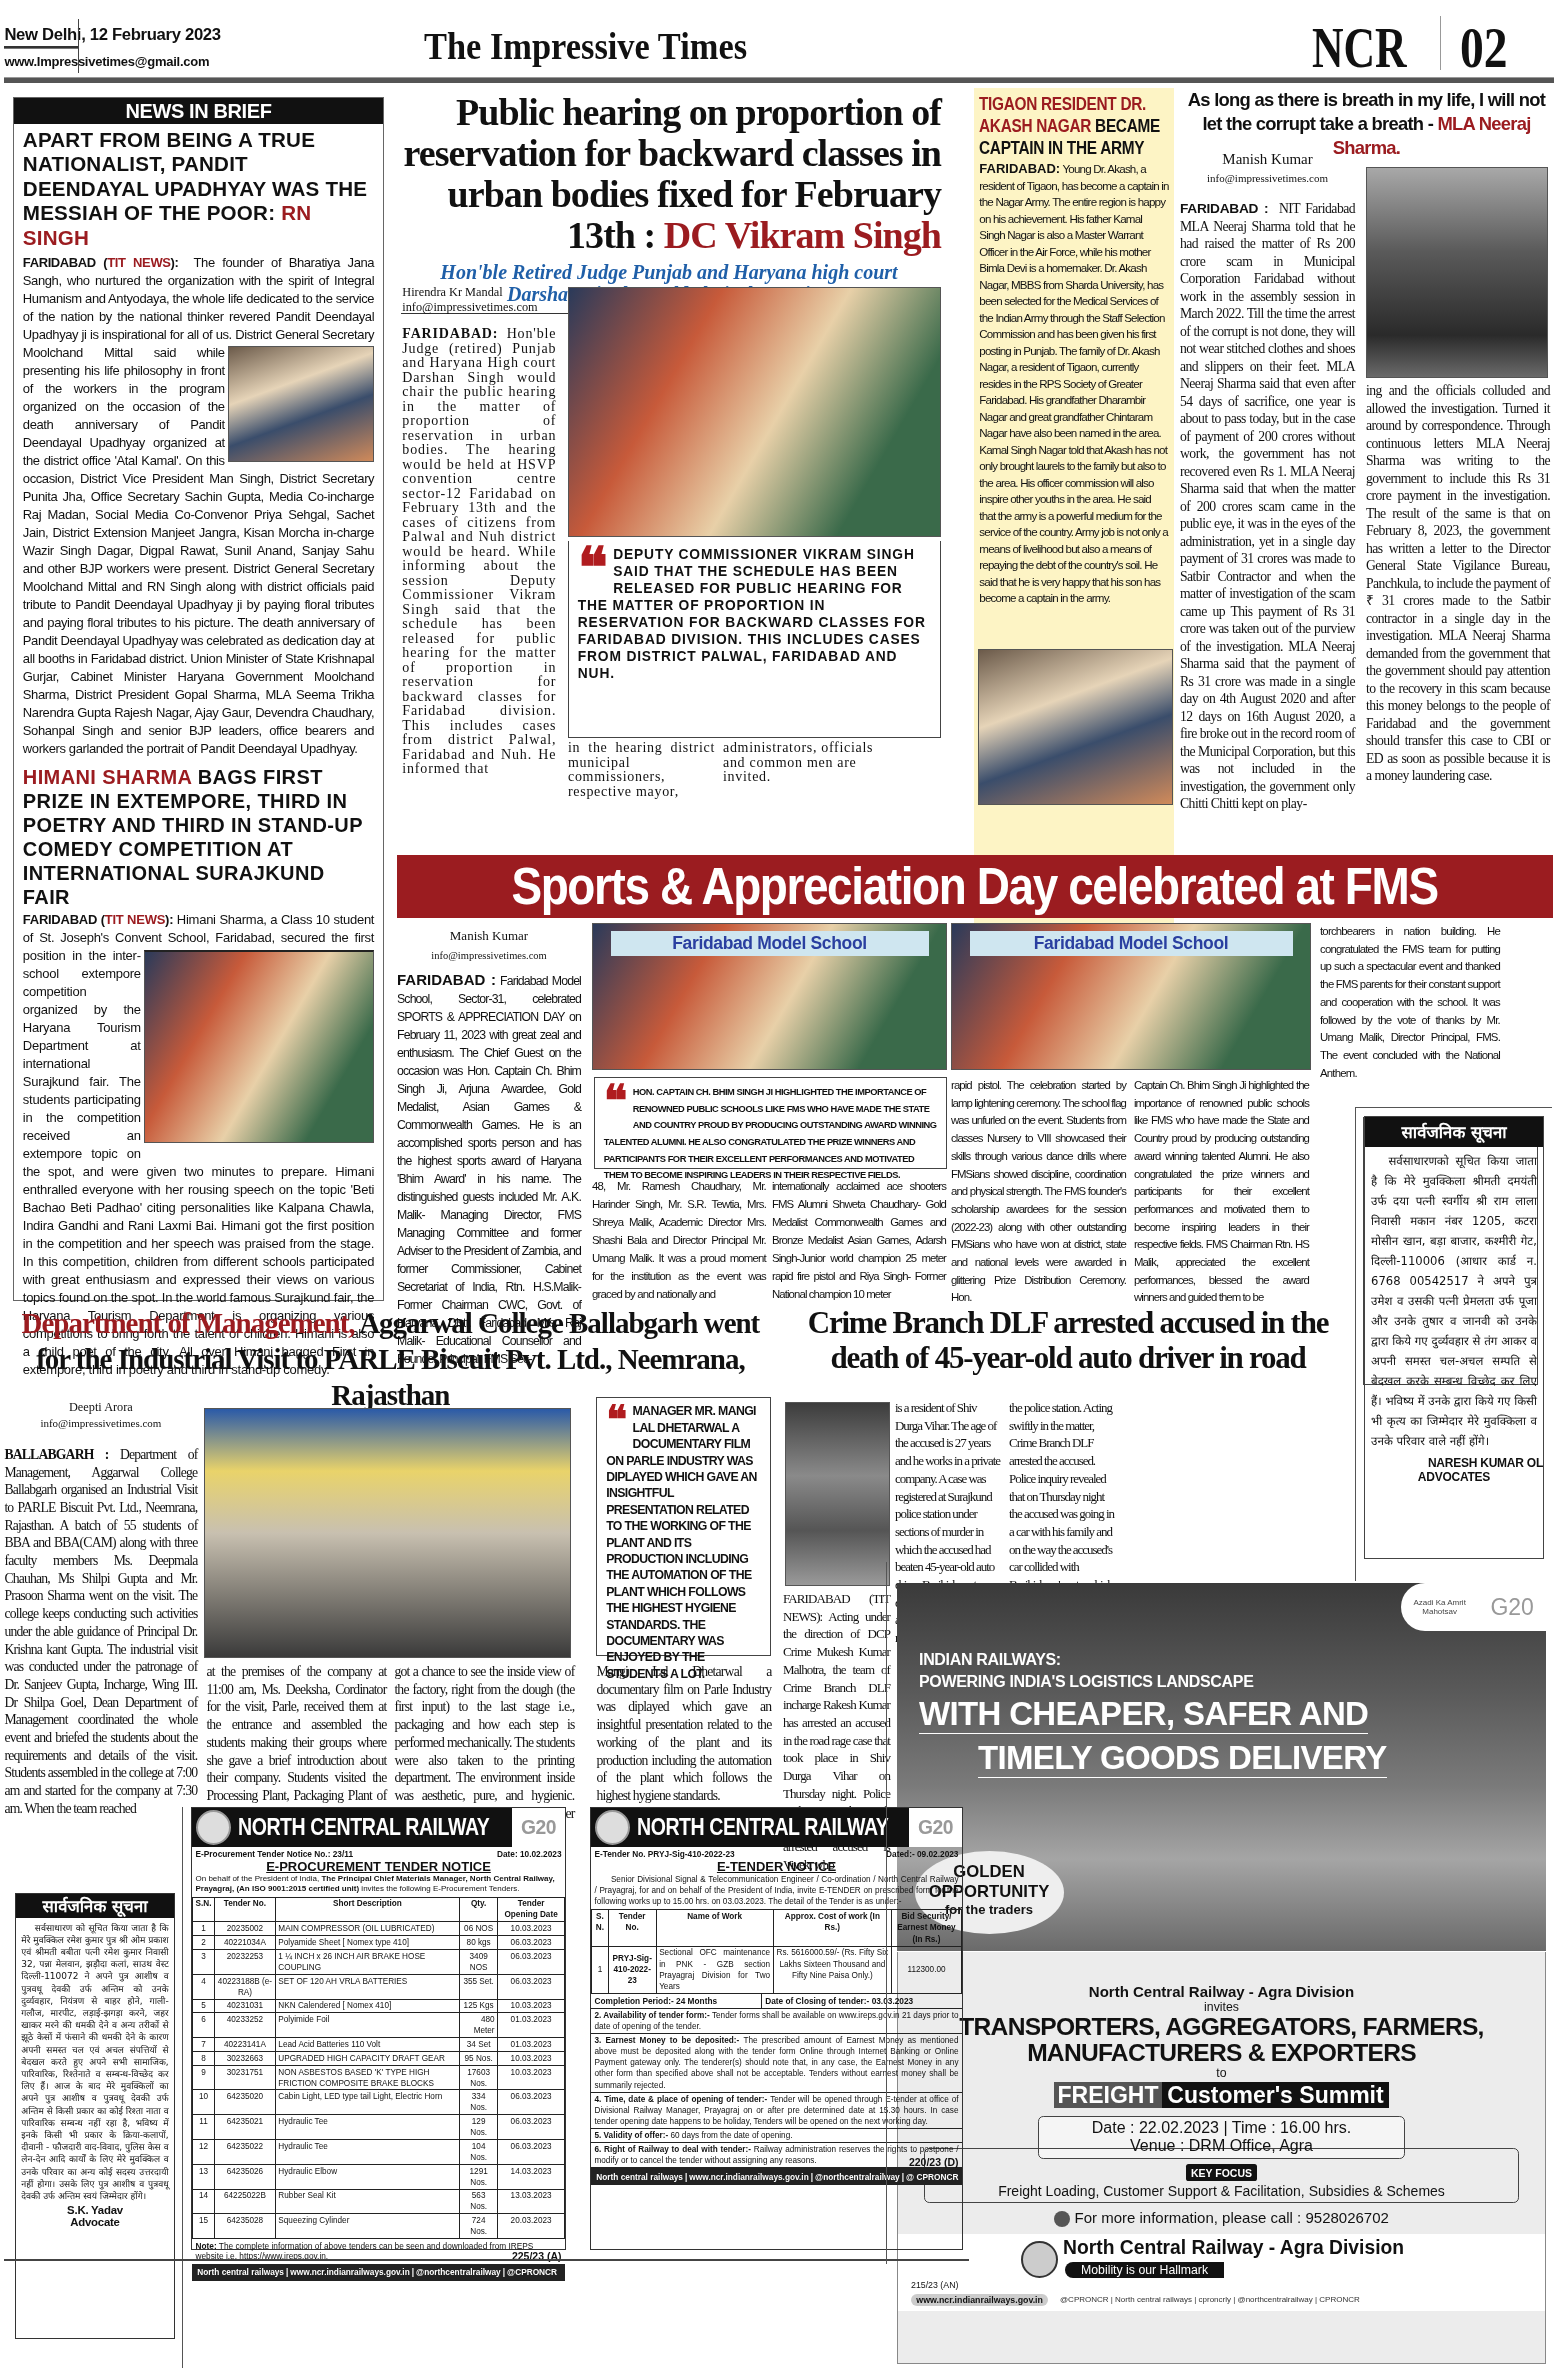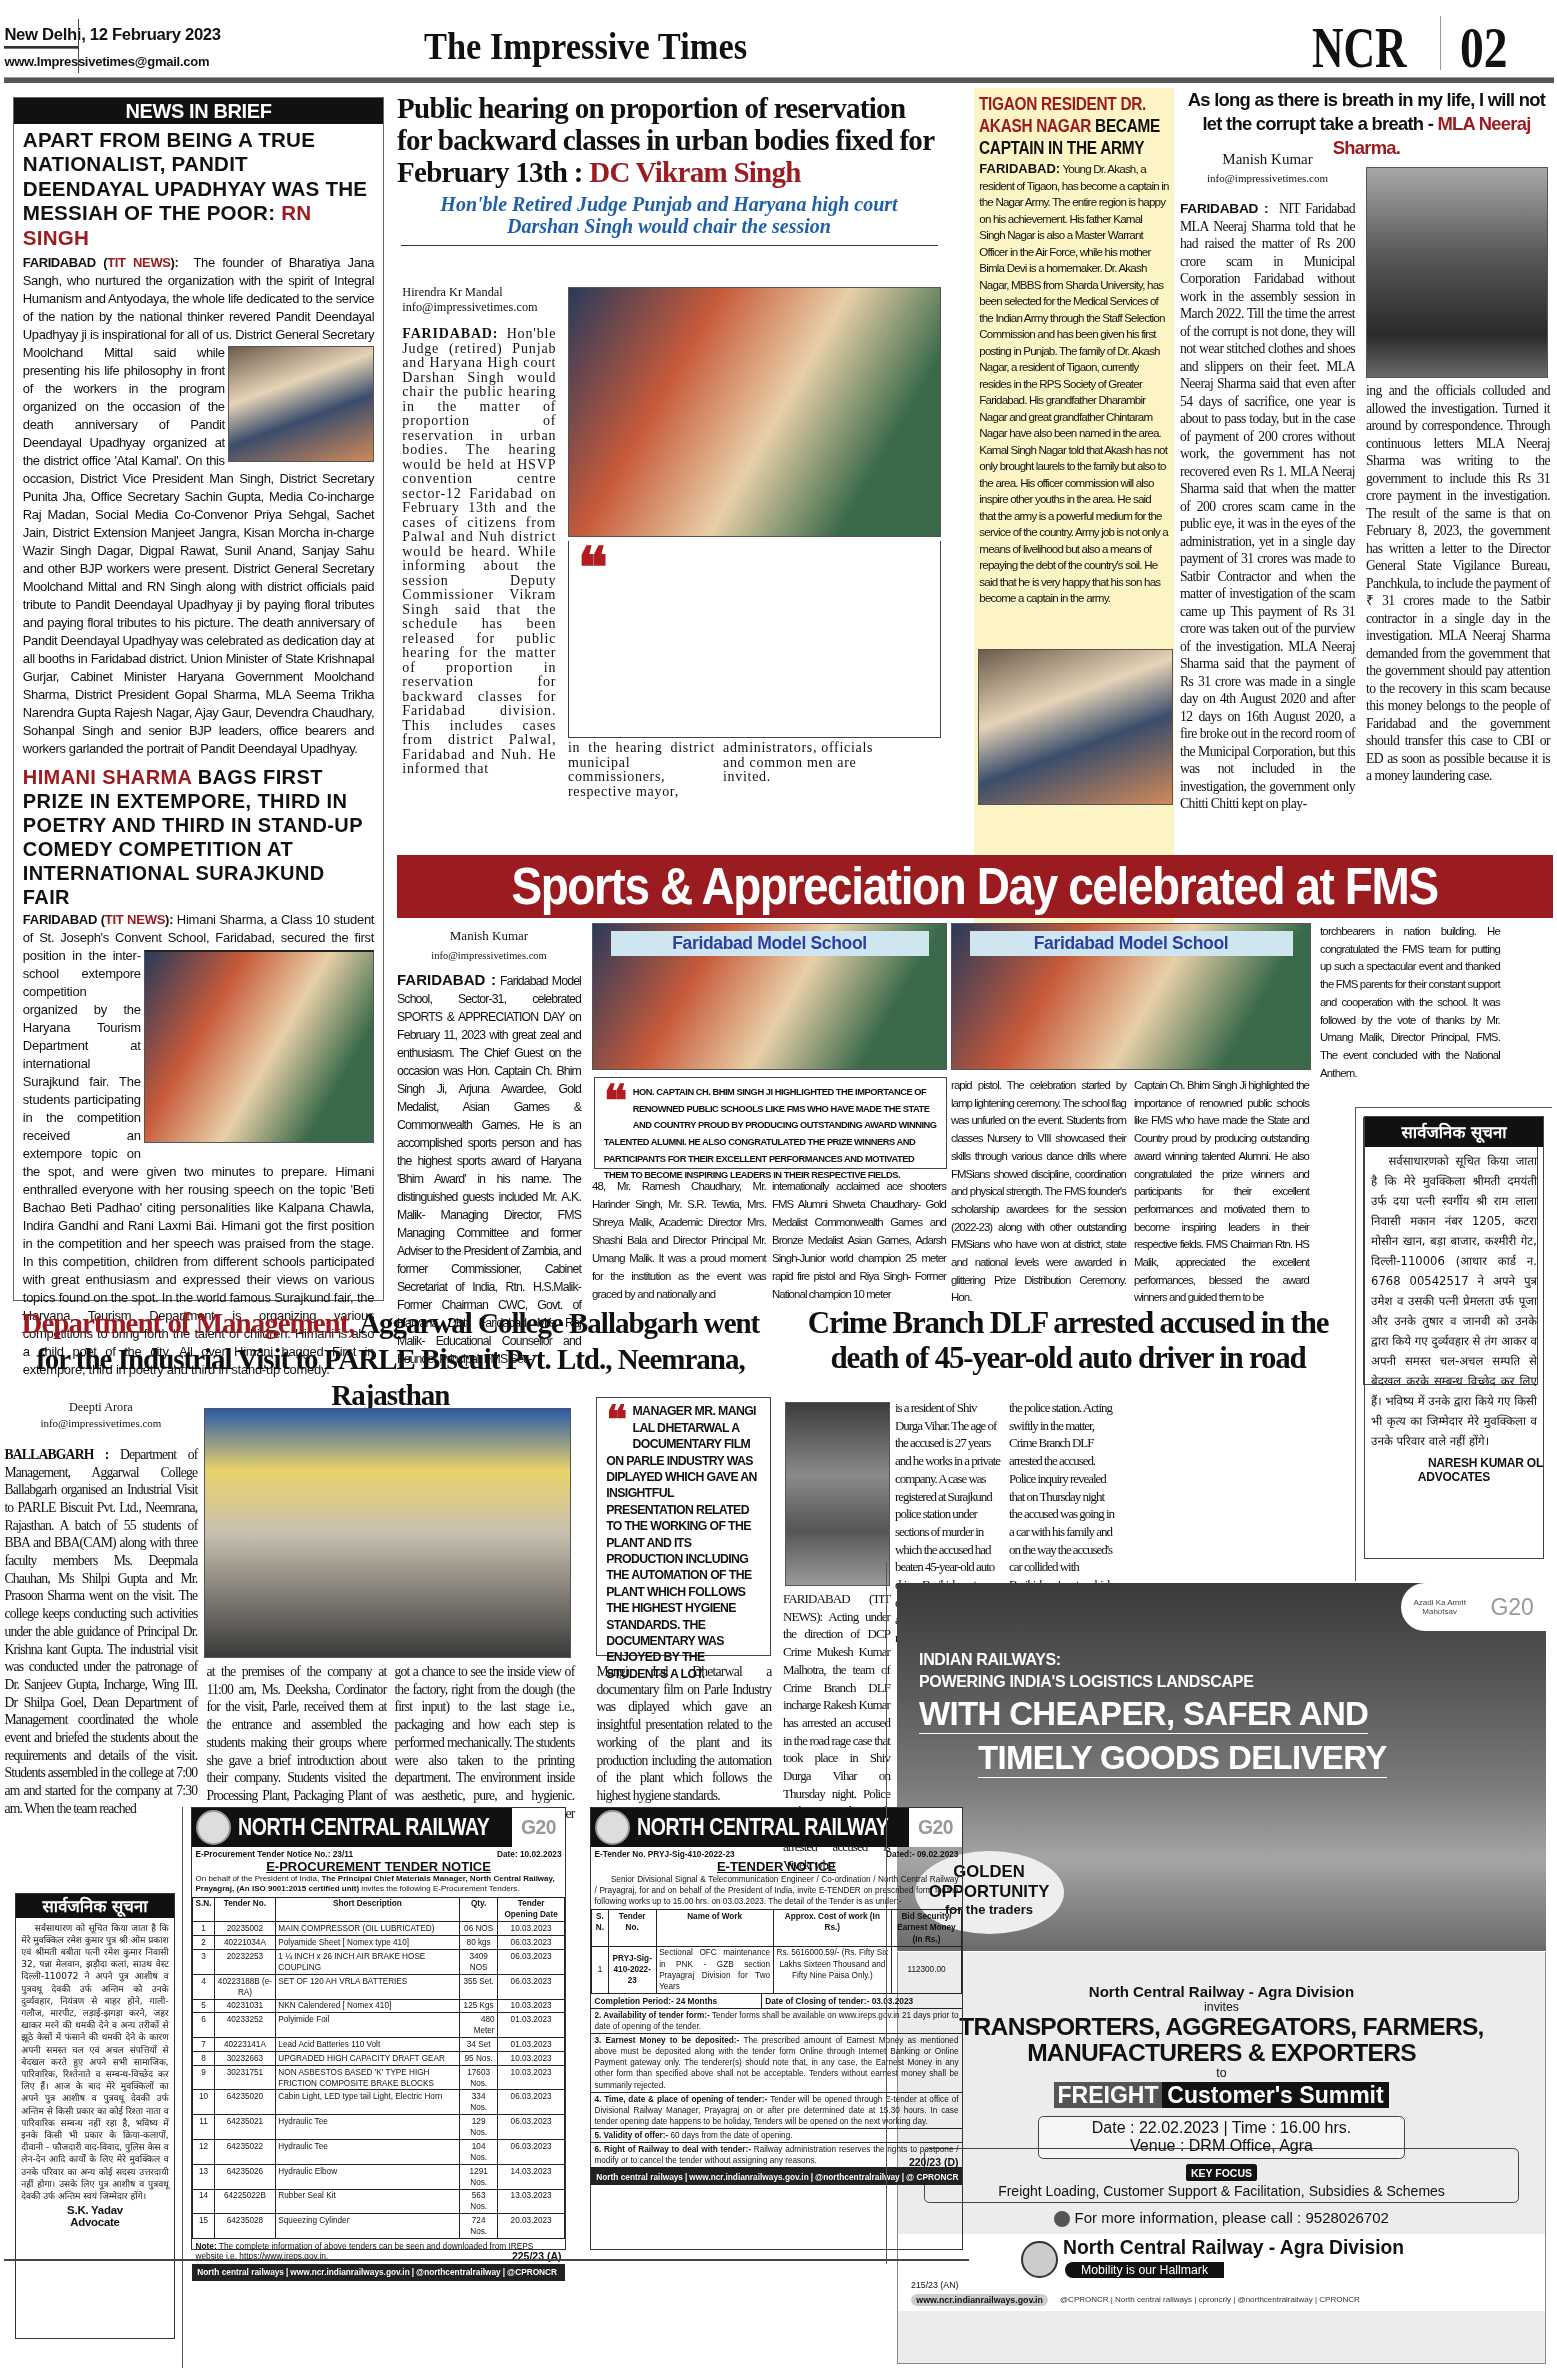--- a/index.html
+++ b/index.html
@@ -60,35 +60,36 @@
     </h2>
     <div class="cond-body" style="font-size:13px;line-height:18px;letter-spacing:-0.02em;margin-top:1.8px">
       <b>FARIDABAD (</b><b class="red">TIT NEWS</b><b>):</b>&nbsp;<span>Himani Sharma, a Class 10 student of St. Joseph's Convent School, Faridabad, secured the first position</span>
       <div class="photo p3" style="float:right;width:230px;height:193px;margin:3.5px 0 1.8px 3.5px;border-top:2.6px solid #222"></div>
       <span>in the inter-school extempore competition organized by the Haryana Tourism Department at international Surajkund fair. The students participating in the competition received an extempore topic on the spot, and were given two minutes to prepare. Himani enthralled everyone with</span> <span>her rousing speech on the topic 'Beti Bachao Beti Padhao' citing personalities like Kalpana Chawla, Indira Gandhi and Rani Laxmi Bai. Himani got the first position in the competition and her speech was praised from the stage. In this competition, children from different schools participated with great enthusiasm and expressed their views on various topics found on the spot. In the world famous Surajkund fair, the Haryana Tourism Department is organizing various competitions to bring forth the talent of children. Himani is also a child poet of the city. All over Himani bagged First in extempore, third in poetry and third in stand-up comedy.</span>
     </div>
   </div>
 </div>
 
 <div class="abs" style="left:397px;top:92px;width:544px;height:754px;">
-  <h1 style="text-align:left;font-size:29px;line-height:32px;font-weight:bold;letter-spacing:-0.025em">
+  <h1 style="text-align:right;font-size:38px;line-height:41px;font-weight:bold;letter-spacing:-0.025em">
     <span>Public hearing on proportion of reservation for backward classes in urban bodies fixed for February 13th :</span> <span class="red">DC Vikram Singh</span>
   </h1>
   <div class="blue" style="text-align:center;font-size:20px;line-height:22px;font-style:italic;font-weight:bold;margin:5.3px 16px 0;">Hon'ble Retired Judge Punjab and Haryana high court Darshan Singh would chair the session</div>
   <div class="hr" style="height:0.9px;margin:8px 3.5px 0;"></div>
   <div class="abs" style="left:5.3px;top:193px;width:154px;">
     <div style="font-size:12.3px">Hirendra Kr Mandal</div>
     <div style="font-size:12.3px">info@impressivetimes.com</div>
     <div class="body-txt" style="margin-top:12.3px;font-size:14px;line-height:14.5px;letter-spacing:0.06em">
       <b>FARIDABAD:</b> <span>Hon'ble Judge (retired) Punjab and Haryana High court Darshan Singh would chair the public hearing in the matter of proportion of reservation in urban bodies. The hearing would be held at HSVP convention centre sector-12 Faridabad on February 13th and the cases of citizens from Palwal and Nuh district would be heard. While informing about the session Deputy Commissioner Vikram Singh said that the schedule has been released for public hearing for the matter of proportion in reservation for backward classes for Faridabad division. This includes cases from district Palwal, Faridabad and Nuh. He informed that</span>
     </div>
   </div>
   <div class="abs photo p3" style="left:171px;top:195px;width:373px;height:250px;"></div>
   <div class="abs quote-box" style="left:171px;top:449px;width:373px;height:197px;border-top:none;">
     <span class="qmark">❝</span>
+    <span class="cond" style="font-size:13.8px;line-height:17px;font-weight:bold;letter-spacing:0.06em">DEPUTY COMMISSIONER VIKRAM SINGH SAID THAT THE SCHEDULE HAS BEEN RELEASED FOR PUBLIC HEARING FOR THE MATTER OF PROPORTION IN RESERVATION FOR BACKWARD CLASSES FOR FARIDABAD DIVISION. THIS INCLUDES CASES FROM DISTRICT PALWAL, FARIDABAD AND NUH.</span>
   </div>
   <div class="abs body-txt" style="left:171px;top:649px;width:147px;font-size:14px;line-height:14.5px;letter-spacing:0.05em">in the hearing district municipal commissioners, respective mayor,</div>
   <div class="abs body-txt" style="left:326px;top:649px;width:151px;font-size:14px;line-height:14.5px;letter-spacing:0.05em;text-align:left">administrators, officials and common men are invited.</div>
 </div>
 
 <div class="abs" style="left:974px;top:88px;width:200px;height:912px;background:#fdf4c5;padding:5.3px 5.3px;">
   <h3 class="cond" style="font-size:17.5px;line-height:22px;font-weight:bold;transform:scaleX(0.88);transform-origin:left;width:224px">
     <span class="red">TIGAON RESIDENT DR. AKASH NAGAR</span> <span>BECAME CAPTAIN IN THE ARMY</span>
   </h3>
   <div class="cond-body" style="font-size:11.6px;line-height:16.5px;letter-spacing:-0.07em;text-align:left;margin-top:1.8px">

